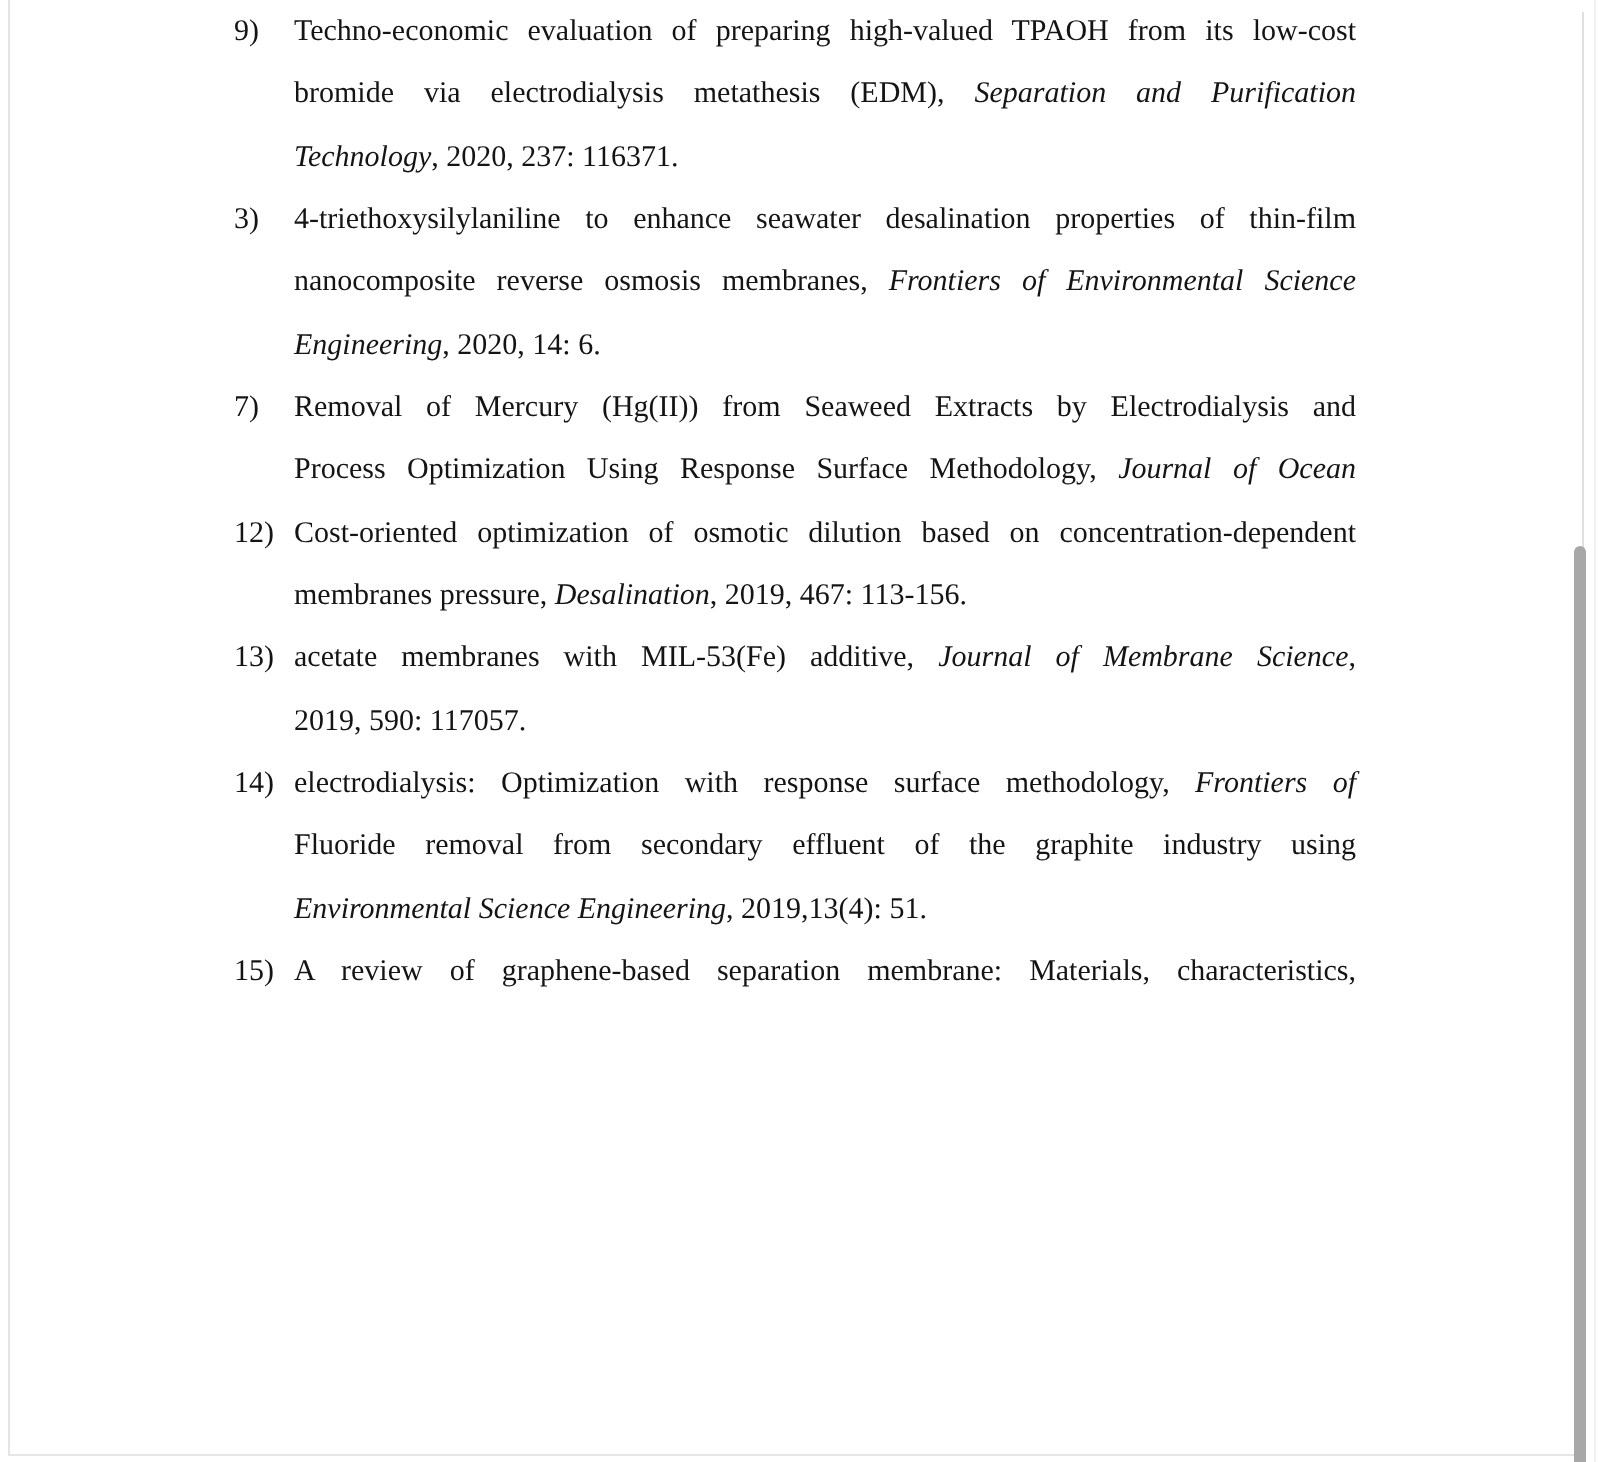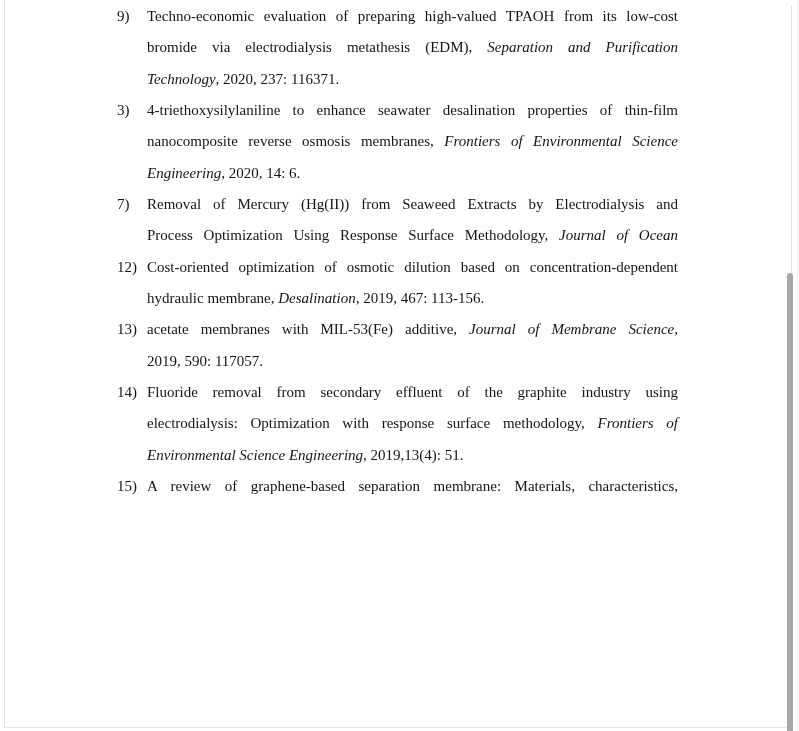--- a/index.html
+++ b/index.html
@@ -64,37 +64,37 @@
     <div class="ref-lines">
           <div class="ref-line jl"><span class="">Removal of Mercury (Hg(II)) from Seaweed Extracts by Electrodialysis and</span></div>
           <div class="ref-line jl"><span class="">Process Optimization Using Response Surface Methodology, </span><span class="it">Journal of Ocean</span></div>
         </div>
   </div>
 
   <div class="ref">
     <span class="ref-num">12)</span>
     <div class="ref-lines">
           <div class="ref-line jl"><span class="">Cost-oriented optimization of osmotic dilution based on concentration-dependent</span></div>
-          <div class="ref-line"><span class="">hydraulic membrane, </span><span class="it">Desalination</span><span class="">, 2019, 467: 113-156.</span></div>
+          <div class="ref-line"><span class="">membranes pressure, </span><span class="it">Desalination</span><span class="">, 2019, 467: 113-156.</span></div>
         </div>
   </div>
 
   <div class="ref">
     <span class="ref-num">13)</span>
     <div class="ref-lines">
           <div class="ref-line jl"><span class="">acetate membranes with MIL-53(Fe) additive, </span><span class="it">Journal of Membrane Science</span><span class="">,</span></div>
           <div class="ref-line"><span class="">2019, 590: 117057.</span></div>
         </div>
   </div>
 
   <div class="ref">
     <span class="ref-num">14)</span>
     <div class="ref-lines">
+          <div class="ref-line jl"><span class="">electrodialysis: Optimization with response surface methodology, </span><span class="it">Frontiers of</span></div>
           <div class="ref-line jl"><span class="">Fluoride removal from secondary effluent of the graphite industry using</span></div>
-          <div class="ref-line jl"><span class="">electrodialysis: Optimization with response surface methodology, </span><span class="it">Frontiers of</span></div>
           <div class="ref-line"><span class="it">Environmental Science Engineering</span><span class="">, 2019,13(4): 51.</span></div>
         </div>
   </div>
 
   <div class="ref">
     <span class="ref-num">15)</span>
     <div class="ref-lines">
           <div class="ref-line jl"><span class="">A review of graphene-based separation membrane: Materials, characteristics,</span></div>
         </div>
   </div>

